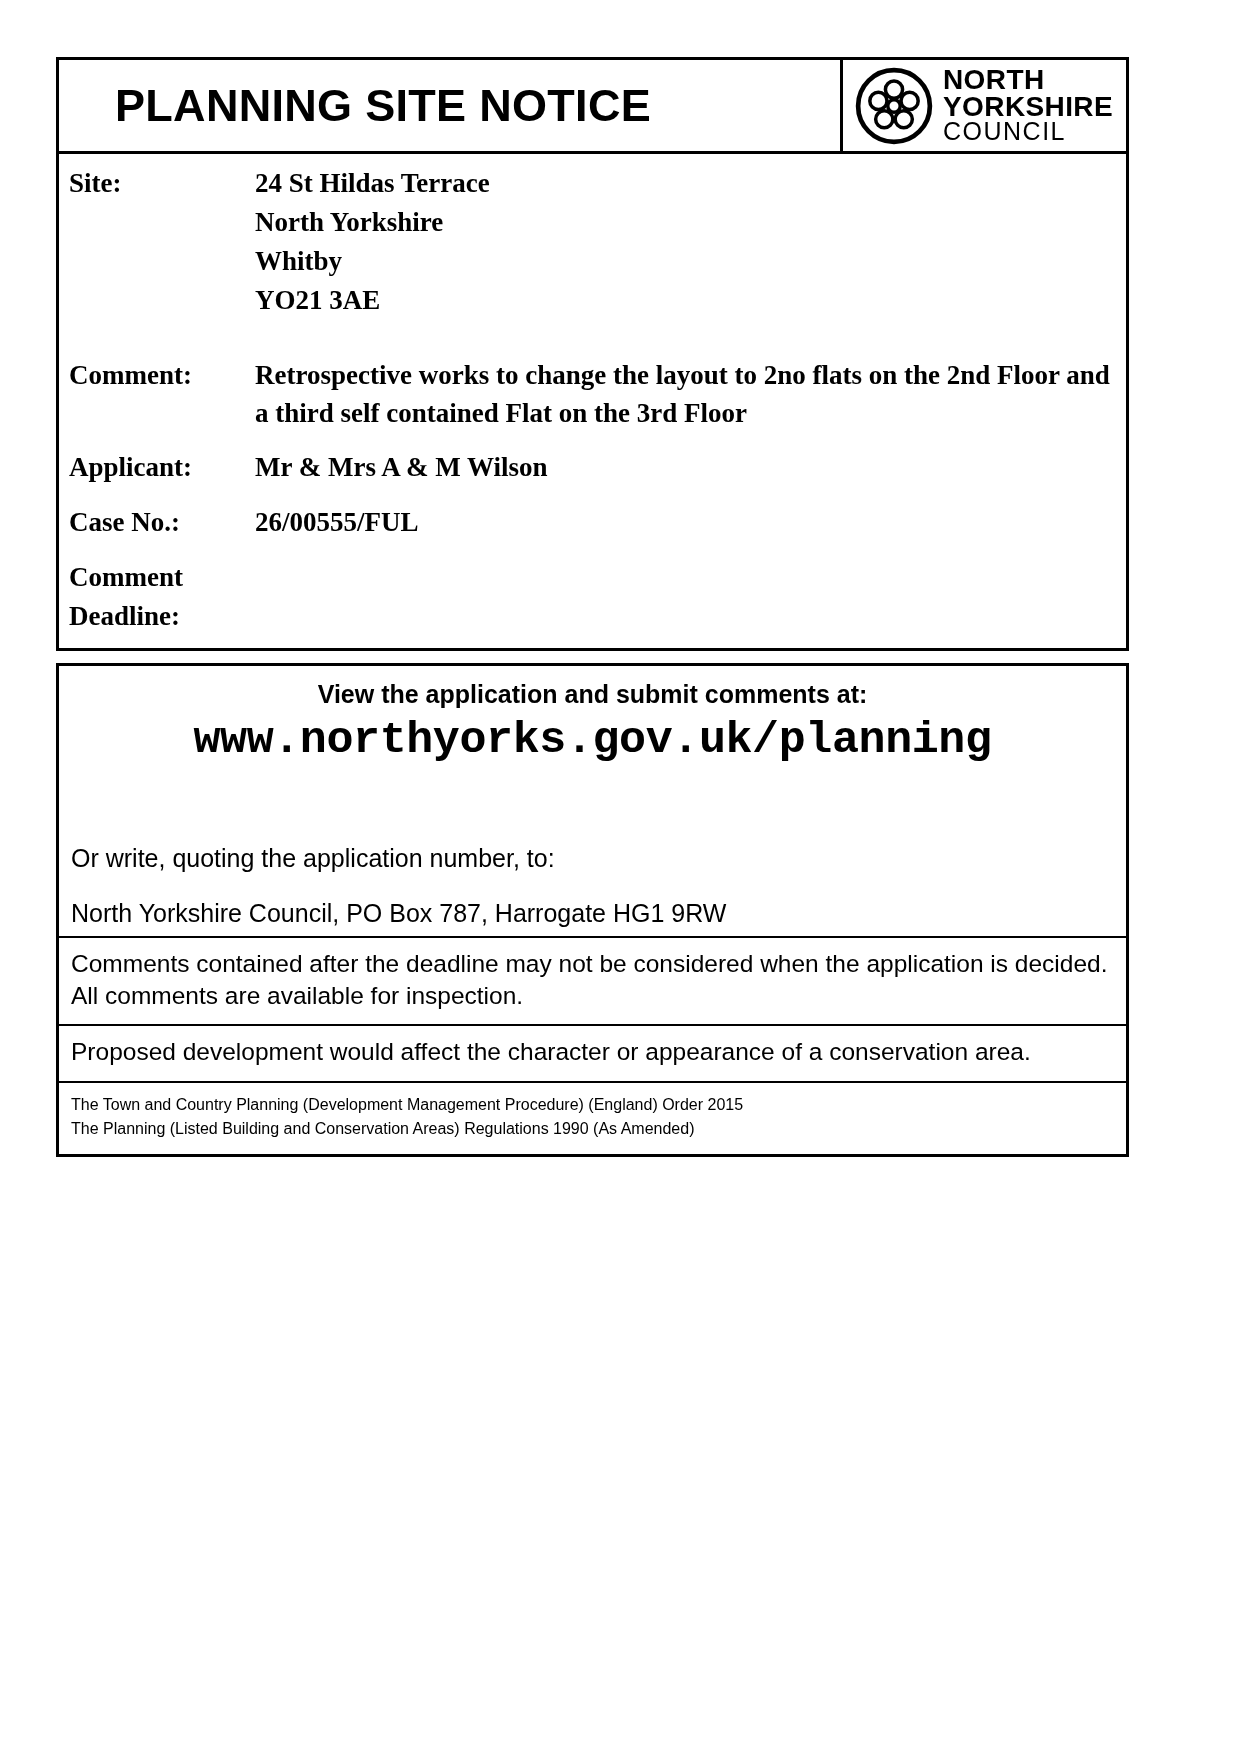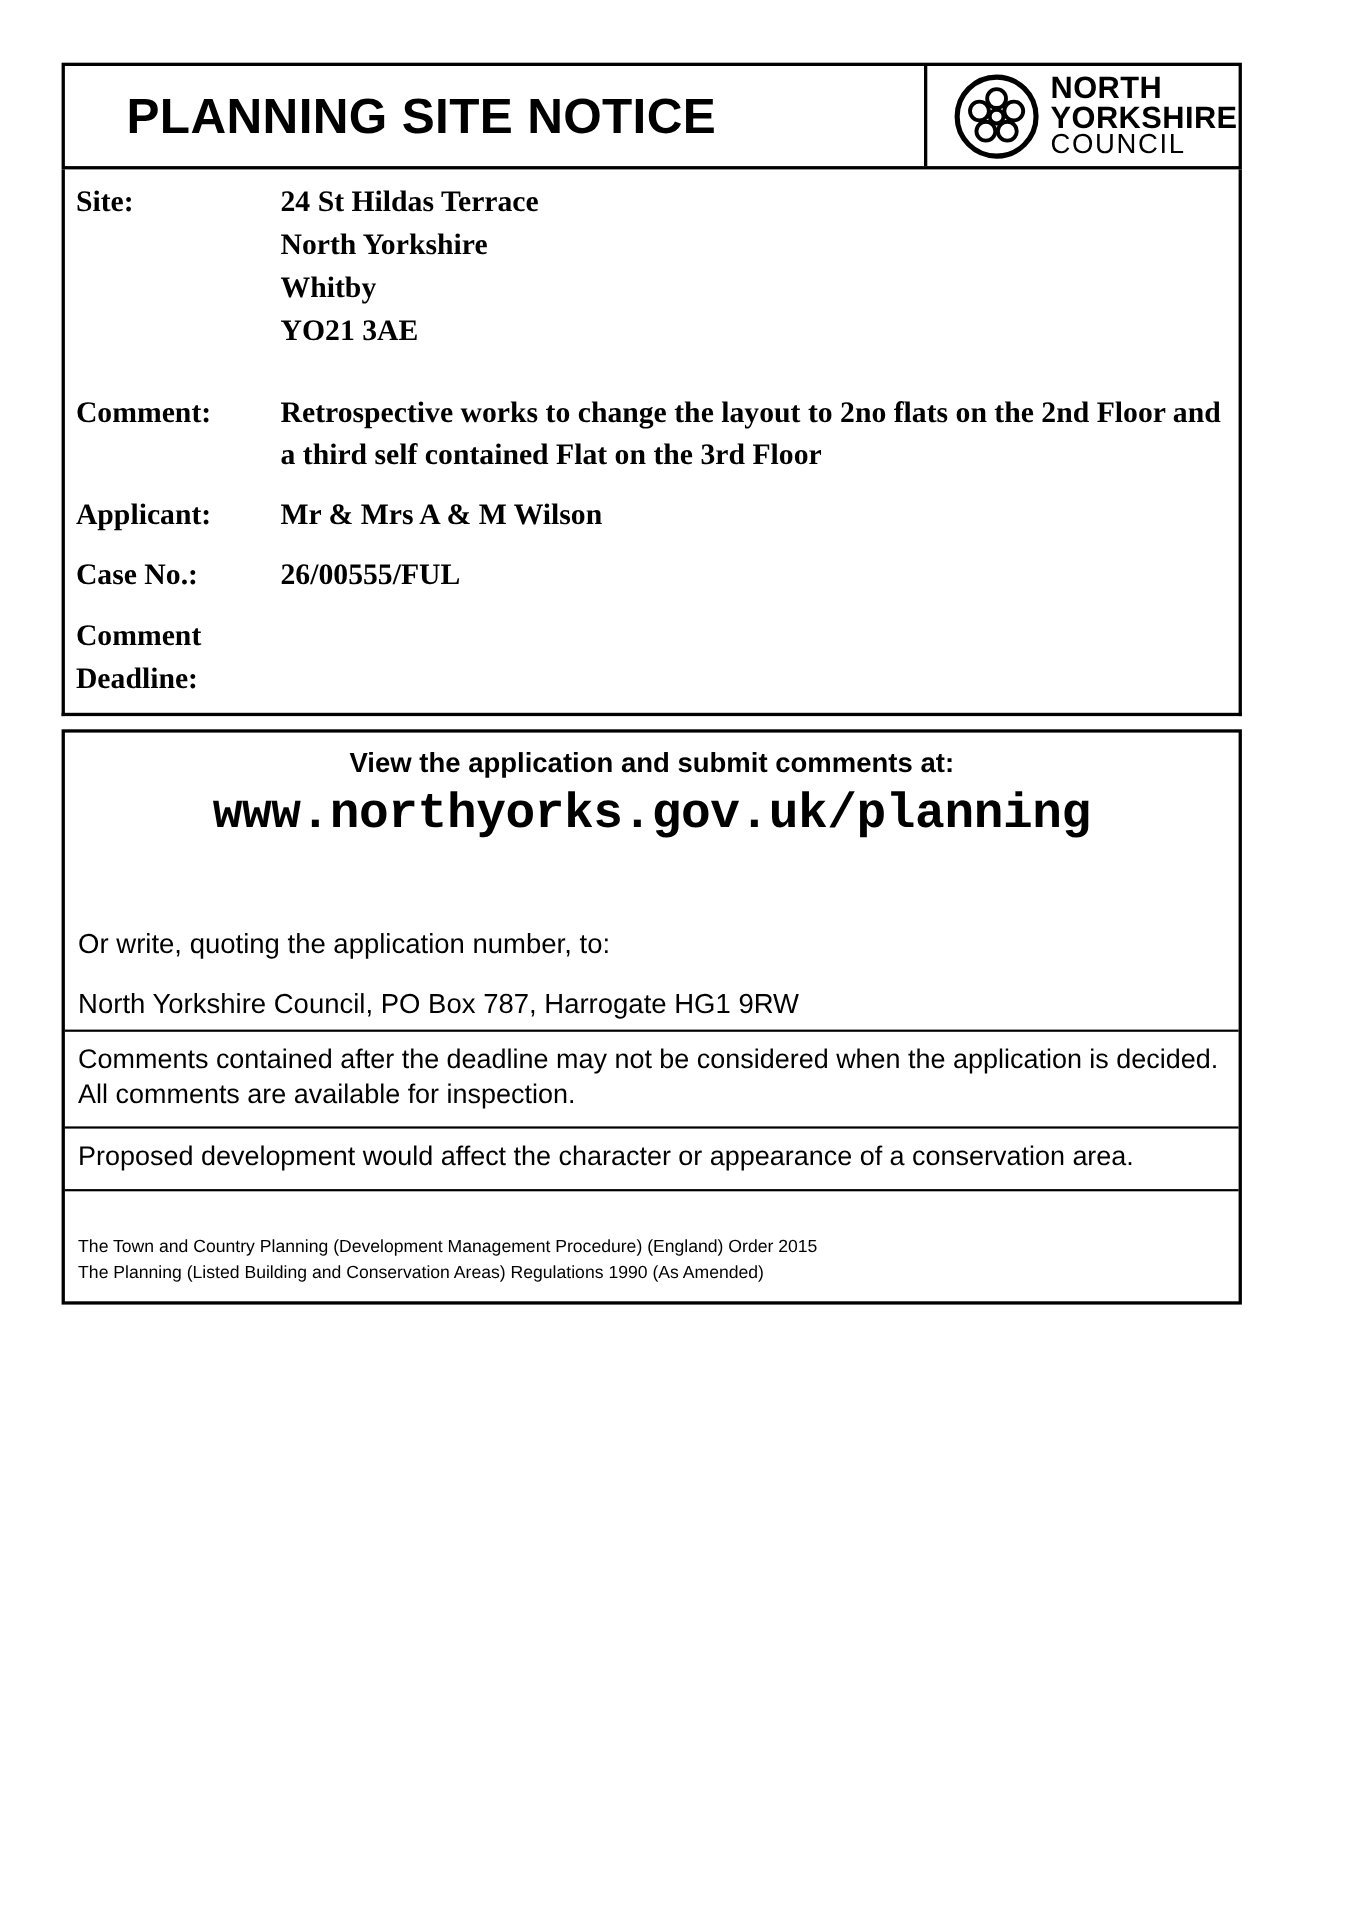--- a/index.html
+++ b/index.html
@@ -38,21 +38,21 @@
     font-weight: bold;
     letter-spacing: 0.3px;
     line-height: 1;
     margin-left: 45px;
   }
   .logo-cell {
     flex: 0 0 286px;
     border-left: 3px solid #000;
     display: flex;
     align-items: center;
-    padding-left: 24px;
+    padding-left: 12px;
     box-sizing: border-box;
     position: relative;
   }
   .logo-rose {
     flex: 0 0 auto;
     width: 78px;
     height: 78px;
   }
   .logo-words {
     margin-left: 10px;
@@ -156,21 +156,20 @@
   .divider {
     border-top: 2px solid #000;
   }
   .note {
     padding: 10px 12px 12px 12px;
     font-size: 24.5px;
     line-height: 1.32;
   }
   .legal {
     padding: 10px 12px 12px 12px;
-    margin-top: 29px;
   }
   .legal div {
     font-size: 16px;
     line-height: 1.55;
   }
 </style>
 </head>
 <body>
 
 <div class="page">

